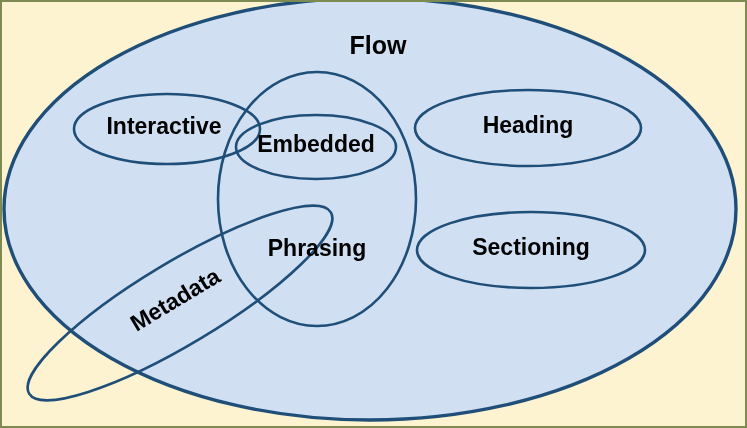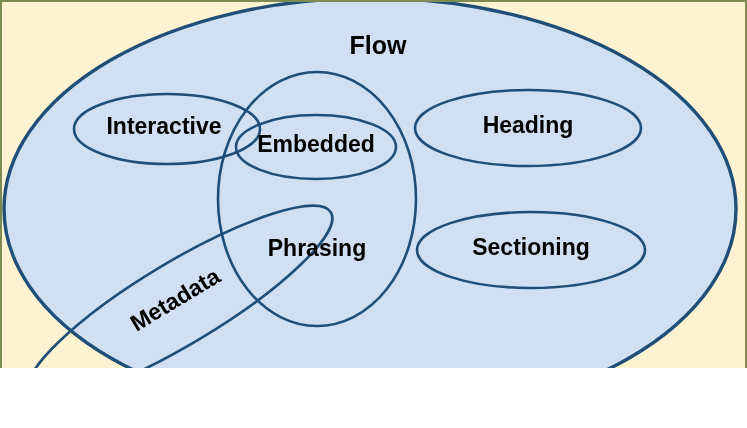--- a/index.html
+++ b/index.html
@@ -4,21 +4,21 @@
 <title>HTML Content Categories Venn Diagram</title>
 <style>
   html, body {
     margin: 0;
     padding: 0;
     background: #ffffff;
   }
   #diagram-root {
     position: relative;
     width: 747px;
-    height: 368px;
+    height: 428px;
     overflow: hidden;
     font-family: "Liberation Sans", sans-serif;
   }
   #venn-svg {
     display: block;
     width: 747px;
     height: 428px;
   }
   .venn-label {
     font-family: "Liberation Sans", sans-serif;

